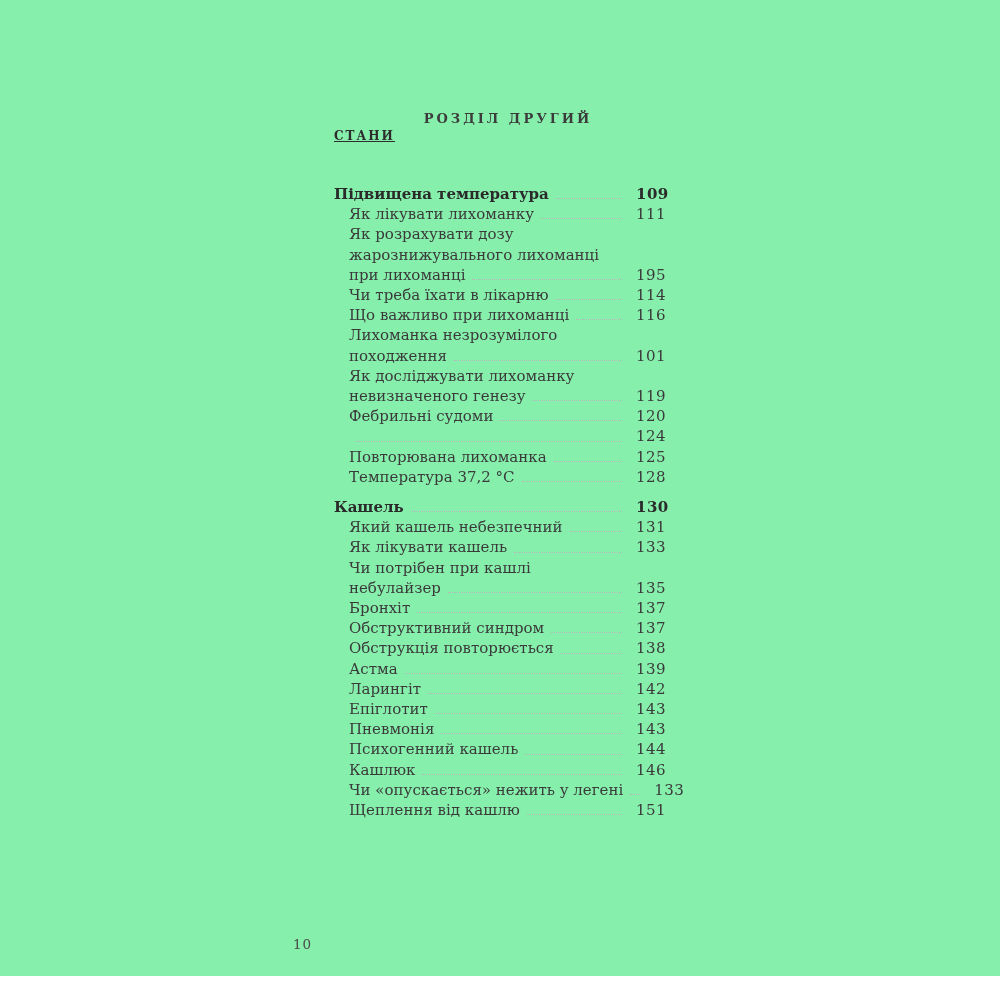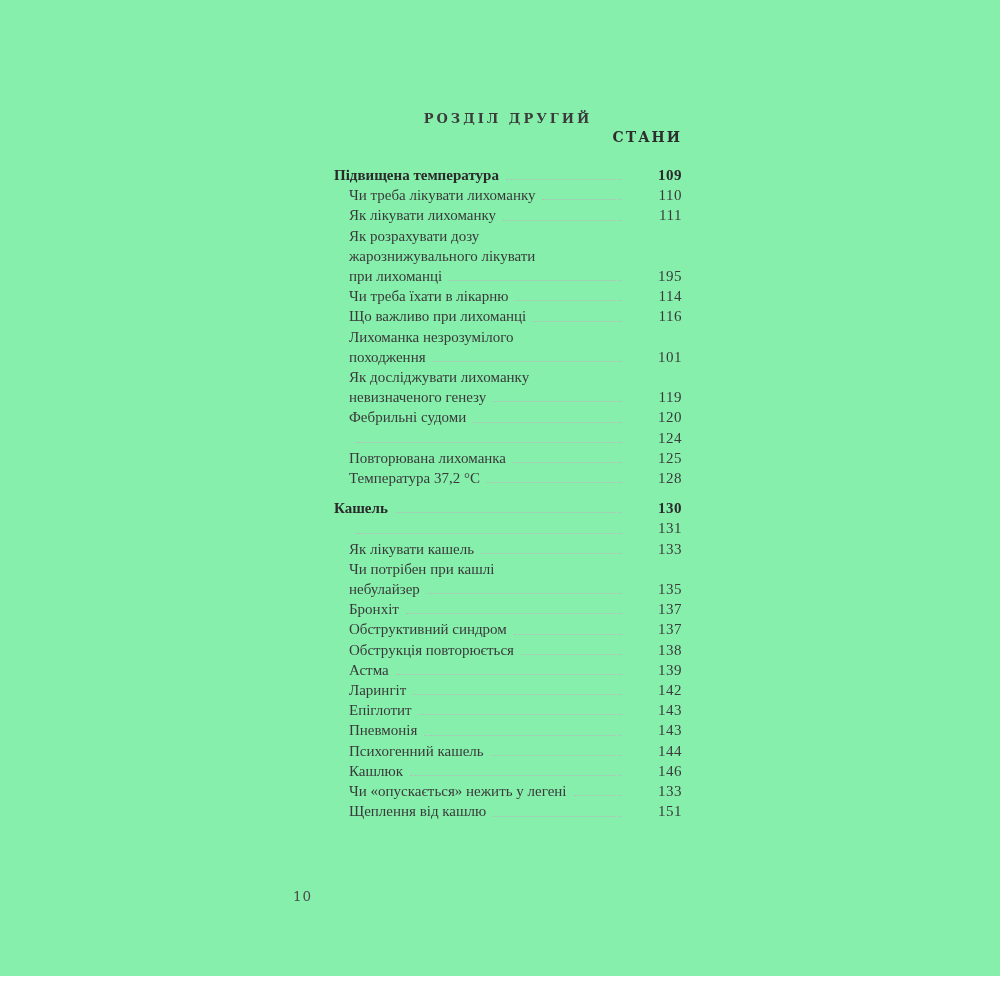--- a/index.html
+++ b/index.html
@@ -25,32 +25,32 @@
     font-size: 13px;
     font-weight: 700;
     letter-spacing: 3px;
     color: #3b3b3b;
   }
   .chapter-title {
     position: absolute;
     top: 129px;
     left: 334px;
     width: 348px;
-    text-align: right;
-    font-size: 14px;
+    text-align: left;
+    font-size: 12px;
     font-weight: 700;
     letter-spacing: 2px;
     color: #2d2d2d;
+    text-decoration: underline;
   }
   .toc {
     position: absolute;
-    top: 165px;
+    top: 184px;
     left: 334px;
     width: 348px;
-    font-family: Liberation Serif, serif;
   }
   .toc-section + .toc-section {
     margin-top: 10px;
   }
   .row {
     display: flex;
     align-items: baseline;
     line-height: 20.2px;
     font-size: 15px;
     color: #3a3a3a;
@@ -77,28 +77,28 @@
     content: "";
     position: absolute;
     left: 0;
     right: 0;
     bottom: 5px;
     border-bottom: 1px dotted #b9b9b9;
   }
   .num {
     flex: 0 0 auto;
     width: 46px;
-    text-align: right;
+    text-align: left;
     letter-spacing: 0.5px;
     font-variant-numeric: oldstyle-nums;
   }
   .folio {
     position: absolute;
     left: 293px;
-    top: 888px;
+    top: 936px;
     font-size: 13.5px;
     letter-spacing: 1px;
     color: #4a4a4a;
     font-variant-numeric: oldstyle-nums;
   }
 </style>
 </head>
 <body>
 
 <div class="canvas">
@@ -106,34 +106,29 @@
   <div class="chapter-title">СТАНИ</div>
 
   <div class="toc" id="toc">
       <div class="toc-section">
         <div class="row bold">
           <span class="t">Підвищена температура</span>
           <span class="leader"></span>
           <span class="num">109</span>
         </div>
         <div class="row indent">
-          <span class="t">Чи треба лікувати лихоманку</span>
-          <span class="leader"></span>
-          <span class="num">110</span>
-        </div>
-        <div class="row indent">
           <span class="t">Як лікувати лихоманку</span>
           <span class="leader"></span>
           <span class="num">111</span>
         </div>
         <div class="row indent">
           <span class="t">Як розрахувати дозу</span>
         </div>
         <div class="row indent">
-          <span class="t">жарознижувального лікувати</span>
+          <span class="t">жарознижувального лихоманці</span>
         </div>
         <div class="row indent">
           <span class="t">при лихоманці</span>
           <span class="leader"></span>
           <span class="num">195</span>
         </div>
         <div class="row indent">
           <span class="t">Чи треба їхати в лікарню</span>
           <span class="leader"></span>
           <span class="num">114</span>
@@ -179,20 +174,21 @@
           <span class="num">128</span>
         </div>
       </div>
       <div class="toc-section">
         <div class="row bold">
           <span class="t">Кашель</span>
           <span class="leader"></span>
           <span class="num">130</span>
         </div>
         <div class="row indent">
+          <span class="t">Який кашель небезпечний</span>
           <span class="leader"></span>
           <span class="num">131</span>
         </div>
         <div class="row indent">
           <span class="t">Як лікувати кашель</span>
           <span class="leader"></span>
           <span class="num">133</span>
         </div>
         <div class="row indent">
           <span class="t">Чи потрібен при кашлі</span>

